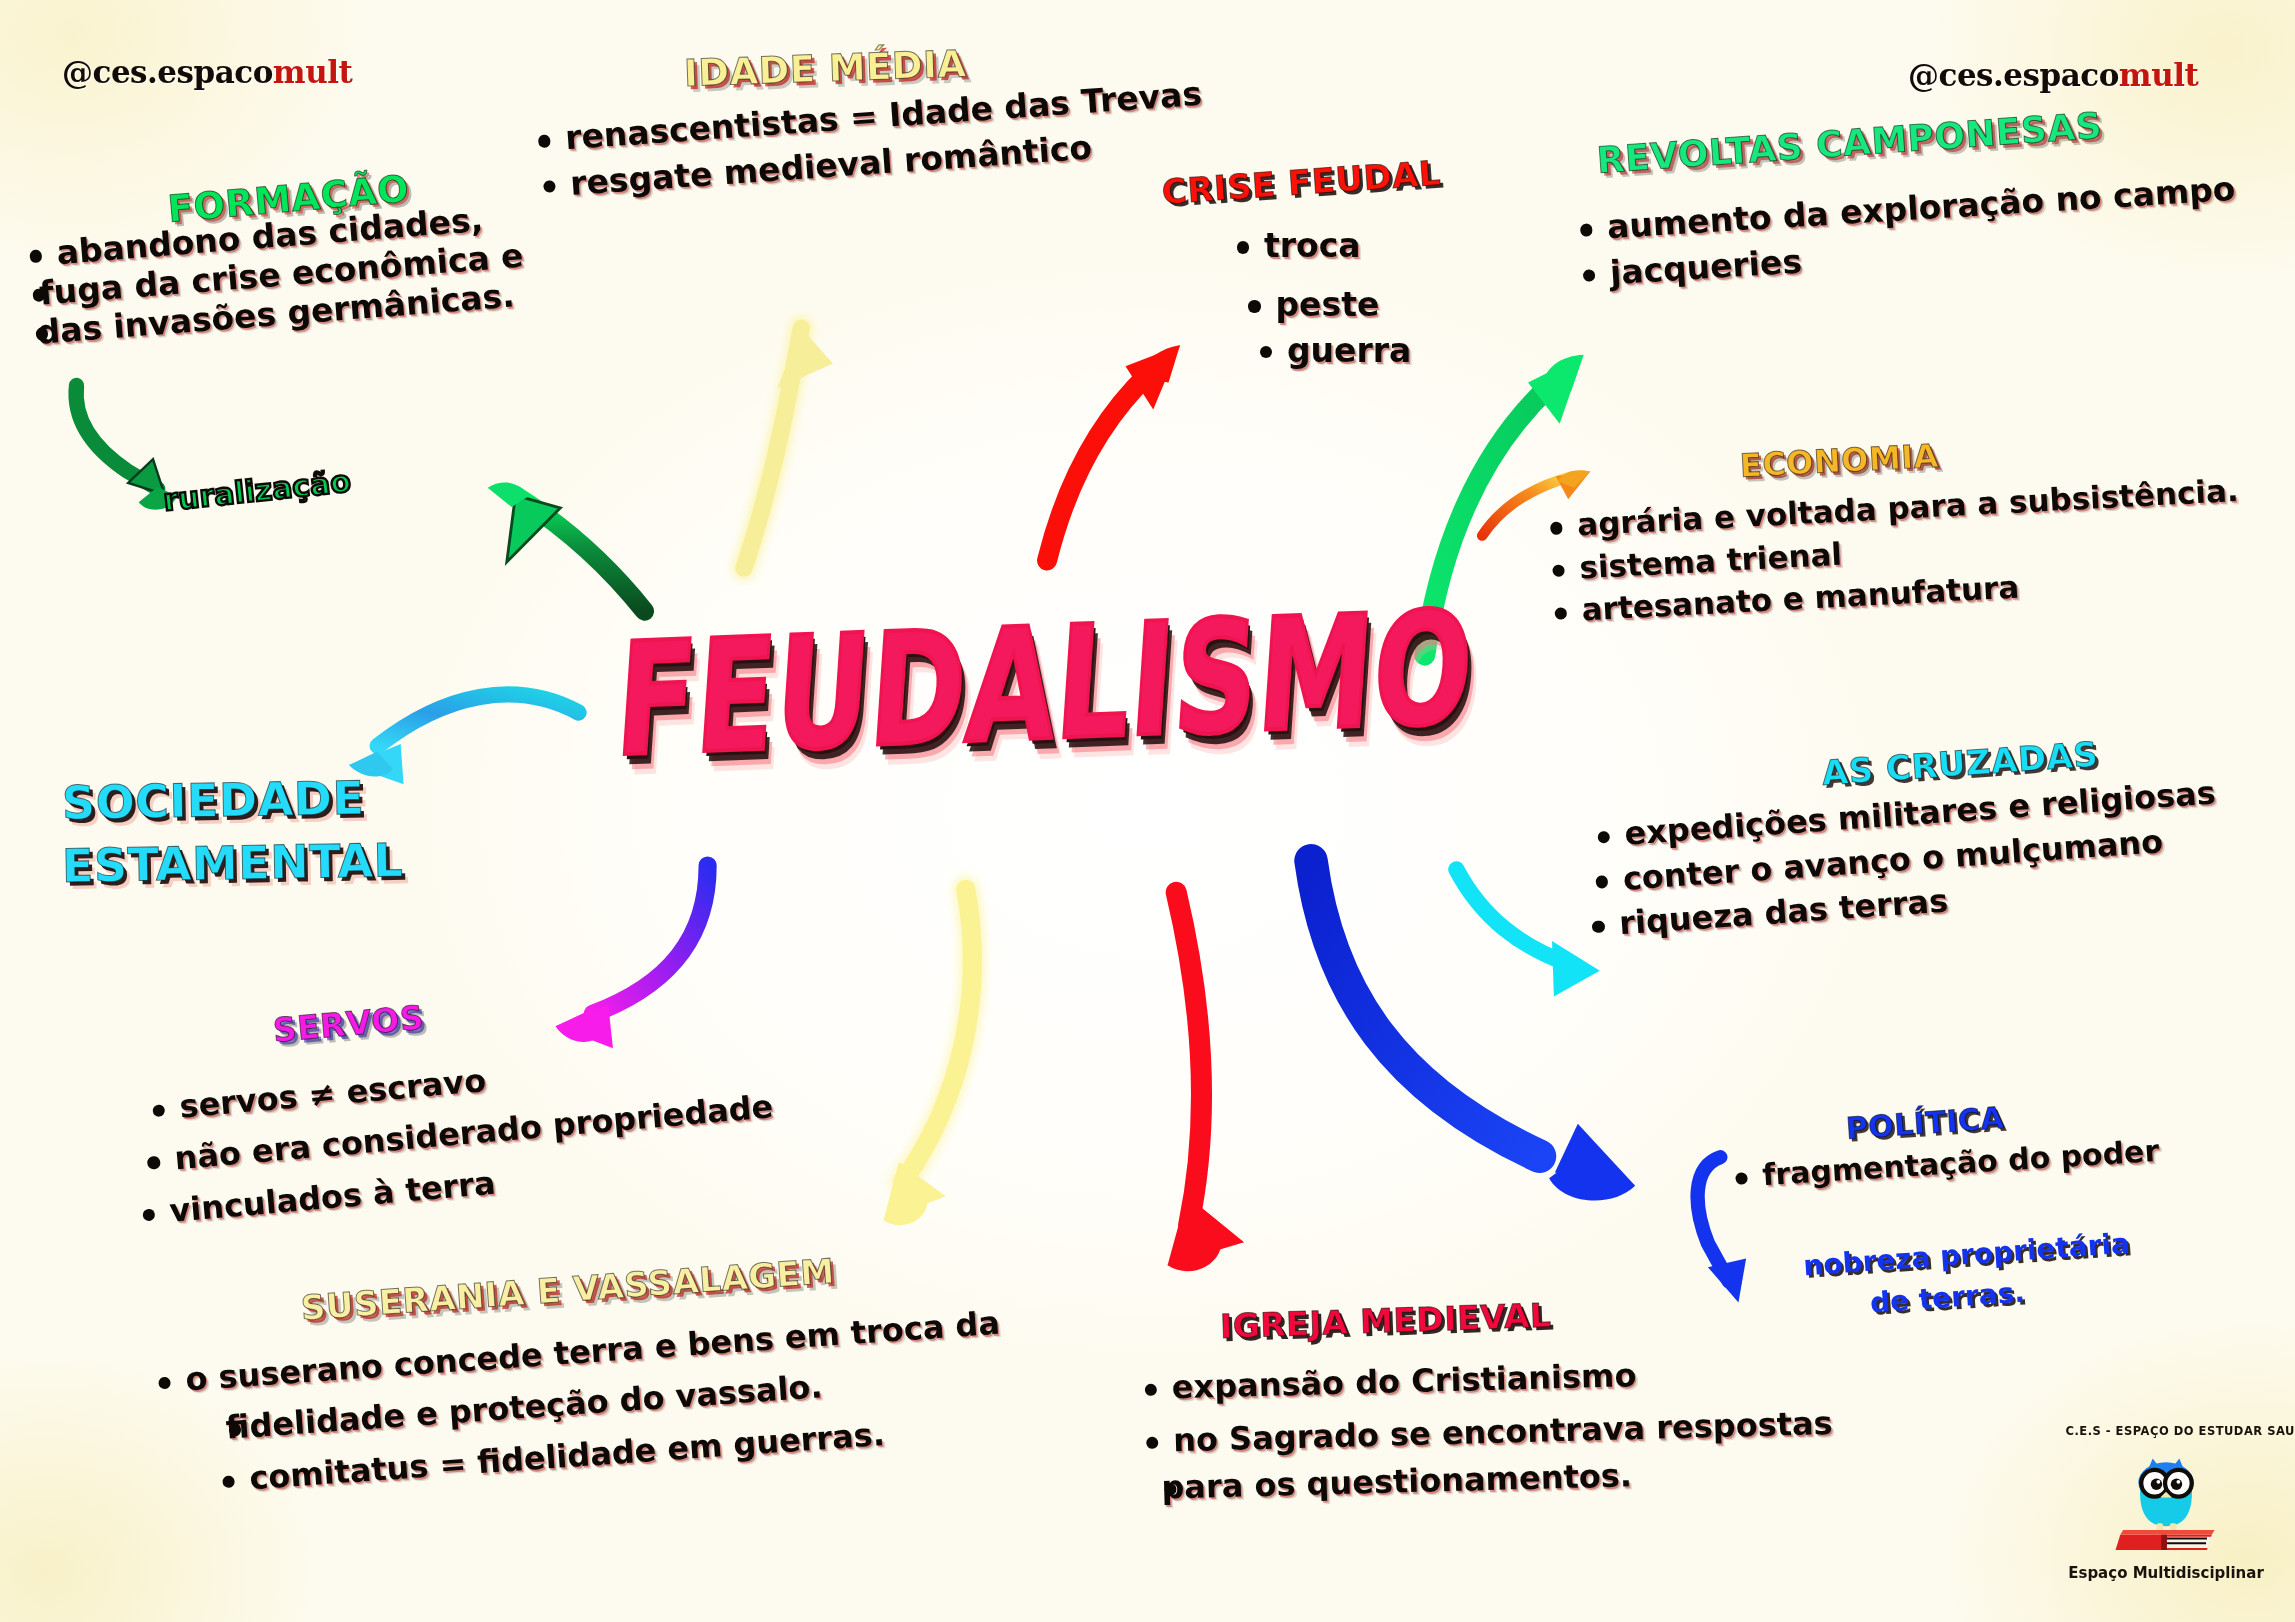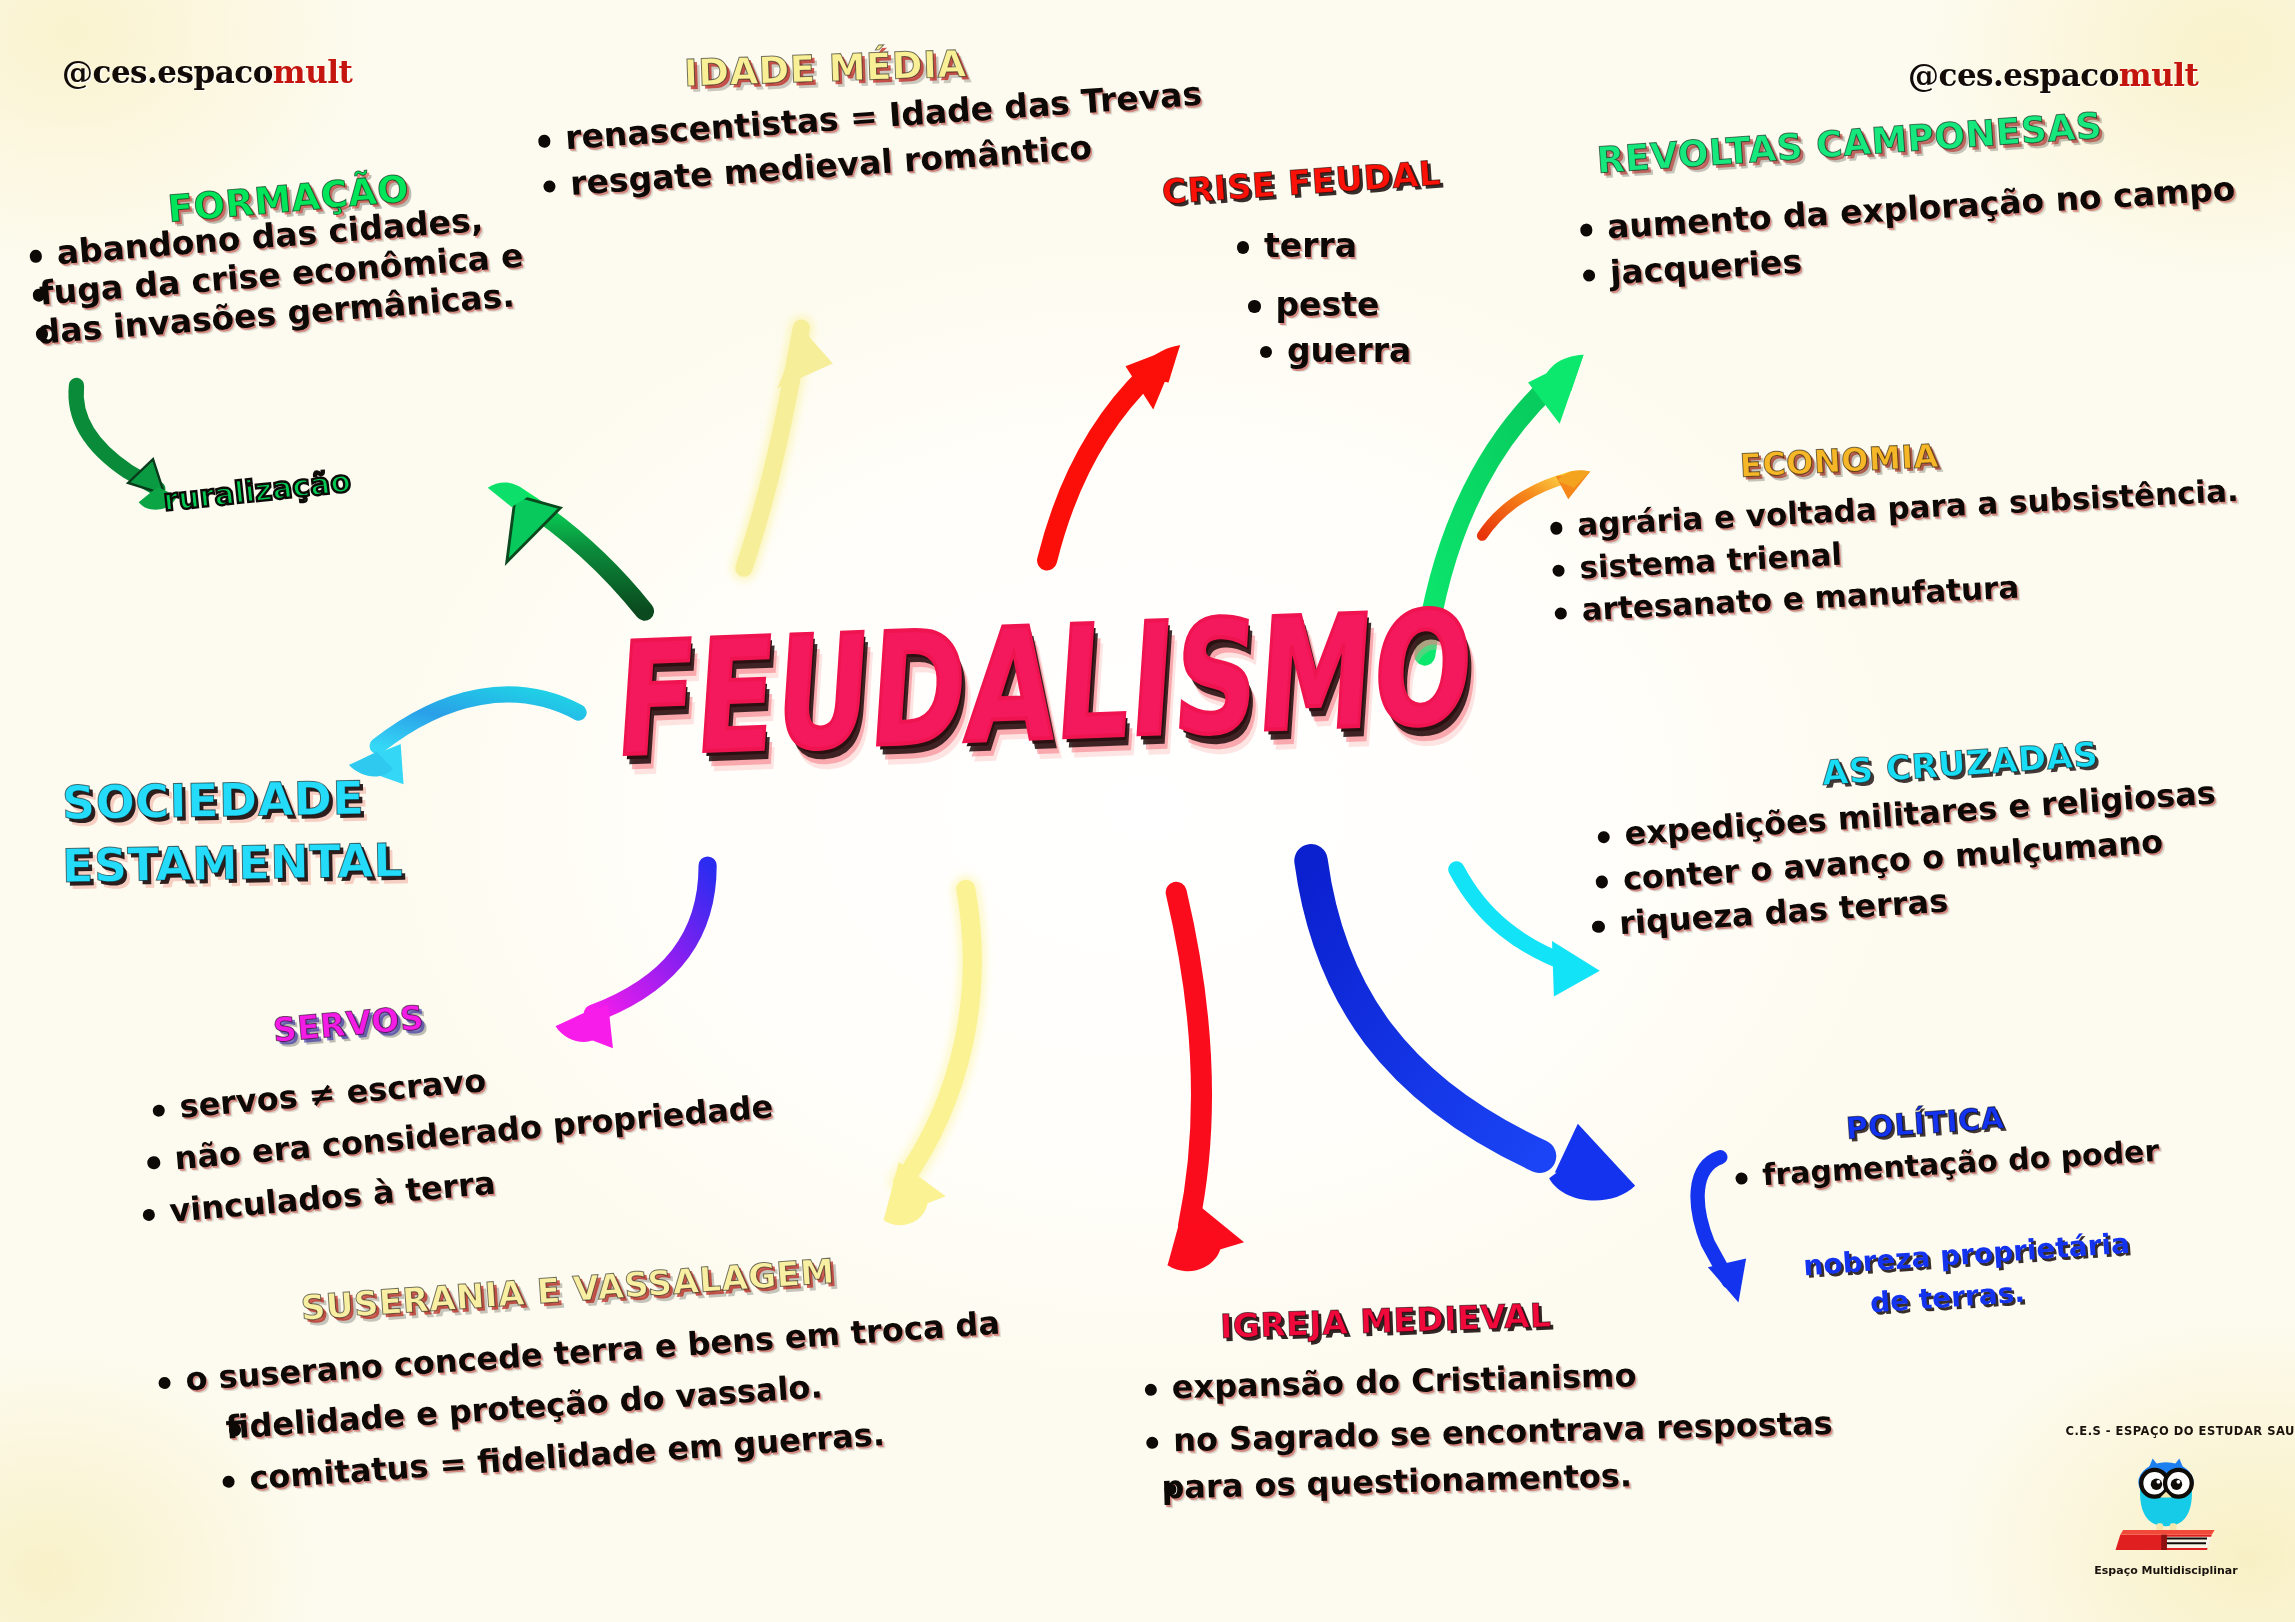--- a/index.html
+++ b/index.html
@@ -255,21 +255,21 @@
     <ul class="body-list" style="font-size:33px; margin-top:3.8px; transform:rotate(-4deg);">
       <li>renascentistas = Idade das Trevas</li>
       <li style="margin-left:1.9px;">resgate medieval romântico</li>
     </ul>
   </div>
 
   <div class="blk" style="left:1162px; top:175px;">
     <div class="head" style="font-size:34px; color:#fa1208; transform:rotate(-4deg);
                 text-shadow:2.9px 3.3px 0 rgba(20,8,8,0.85);">CRISE FEUDAL</div>
     <ul class="body-list" style="font-size:33px; margin-top:16.3px; margin-left:72px;">
-      <li style="margin-bottom:20px;">terra</li>
+      <li style="margin-bottom:20px;">troca</li>
       <li style="margin-left:11.5px; ">peste</li>
       <li style="margin-left:23px;">guerra</li>
     </ul>
   </div>
 
   <div class="blk" style="left:1578px; top:143px;">
     <div class="head" style="font-size:36px; color:#17e87e; transform:rotate(-4deg); margin-left:19px;
                 text-shadow:2.9px 3.3px 0 rgba(180,25,20,0.55), 4.8px 5.7px 0 rgba(0,0,0,0.22);">REVOLTAS CAMPONESAS</div>
     <ul class="body-list" style="font-size:33px; margin-top:9.6px; transform:rotate(-3.5deg);">
       <li>aumento da exploração no campo</li>
@@ -374,17 +374,17 @@
       <rect x="158" y="172" width="14" height="20" rx="5" fill="#f3e7ae"></rect>
 
       <path d="M54,196 L246,196 L236,228 L44,228 Z" fill="#e02020"></path>
       <path d="M54,196 L246,196 L252,186 L60,186 Z" fill="#f24a3a"></path>
       <path d="M150,200 L246,200 L238,224 L150,224 Z" fill="#f7f3e6"></path>
       <path d="M150,202 L236,202 L236,206 L150,206 Z" fill="#120c08"></path>
       <path d="M150,212 L234,212 L234,216 L150,216 Z" fill="#120c08"></path>
       <rect x="140" y="196" width="12" height="32" fill="#8e1212"></rect>
     </svg>
 
-    <div class="logo-bottom" style="top:148px; font-size:11px; width:201px;">Espaço Multidisciplinar</div>
+    <div class="logo-bottom" style="top:148px; font-size:15px; width:201px;">Espaço Multidisciplinar</div>
   </div>
 
 </div>
 
 
 </body></html>

